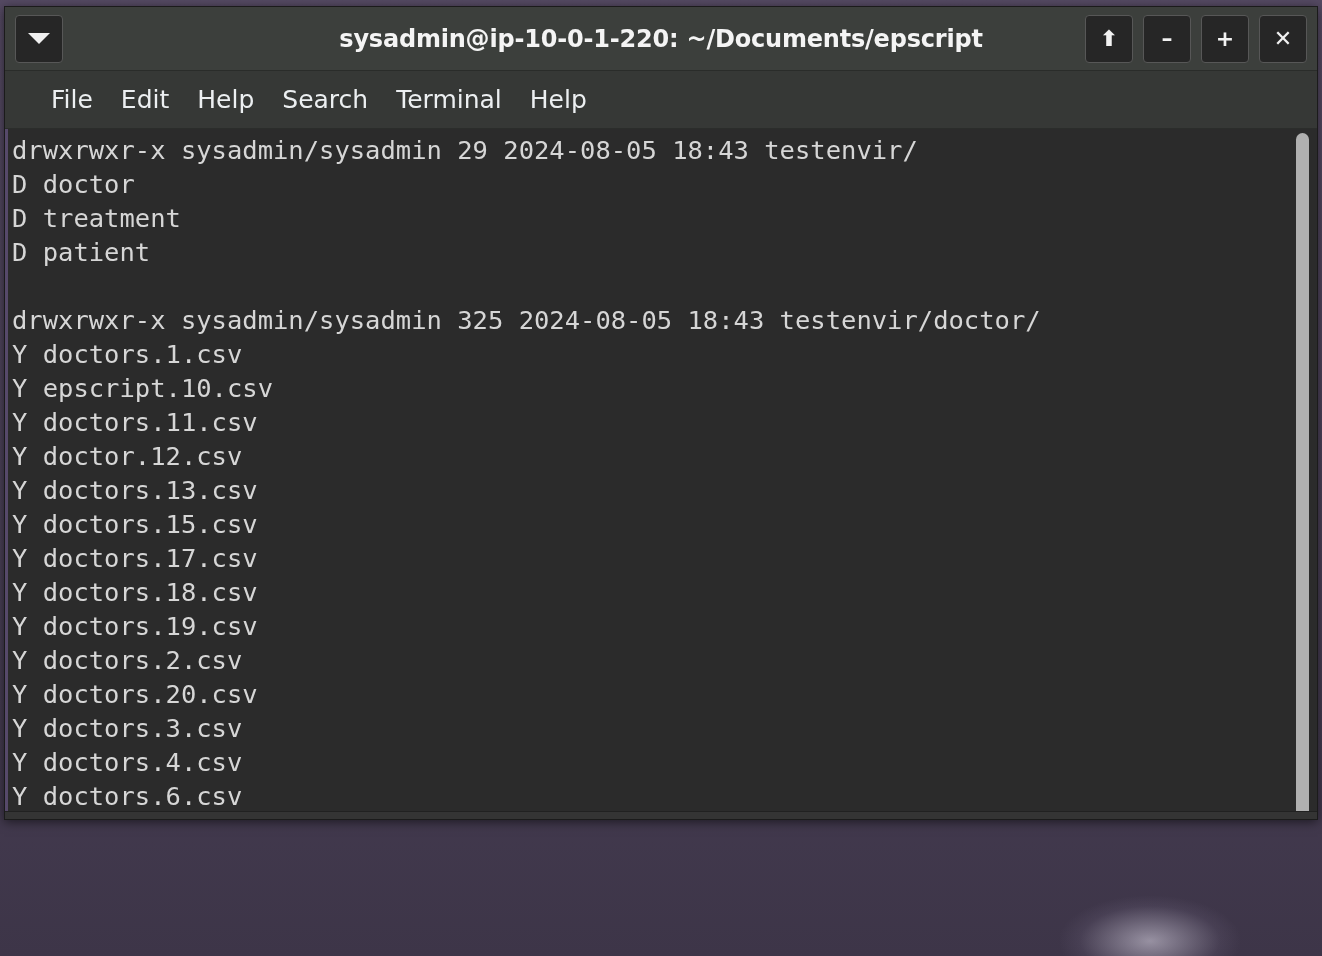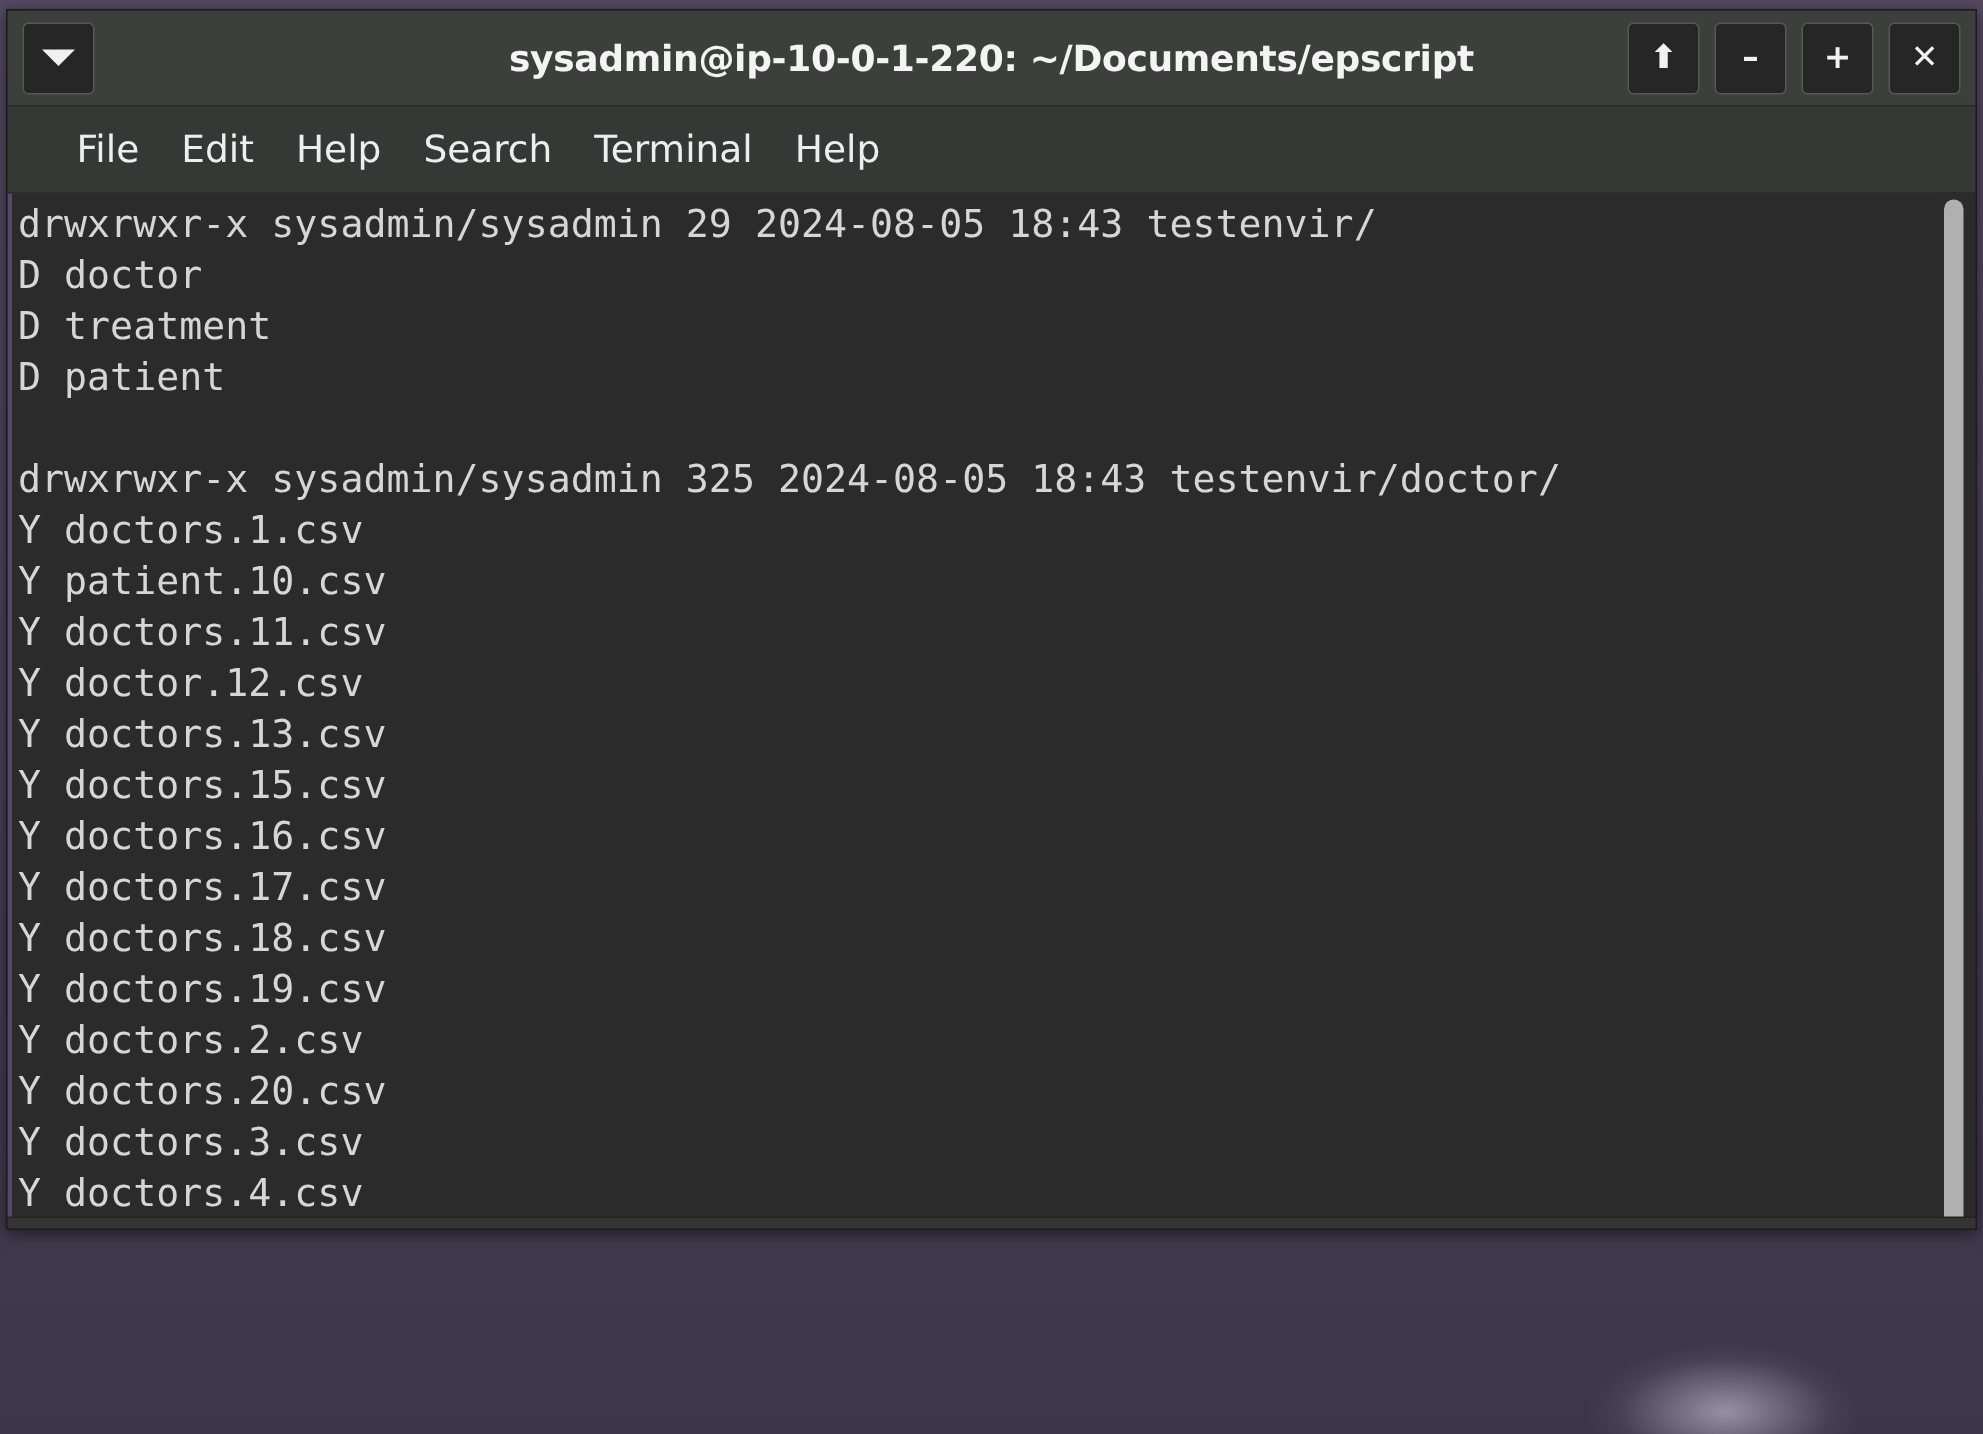--- a/index.html
+++ b/index.html
@@ -212,26 +212,25 @@
 
   <div id="terminal-body">
     <div id="terminal-screen">
         <div class="term-line">drwxrwxr-x sysadmin/sysadmin 29 2024-08-05 18:43 testenvir/</div>
         <div class="term-line">D doctor</div>
         <div class="term-line">D treatment</div>
         <div class="term-line">D patient</div>
         <div class="term-line blank">&nbsp;</div>
         <div class="term-line">drwxrwxr-x sysadmin/sysadmin 325 2024-08-05 18:43 testenvir/doctor/</div>
         <div class="term-line">Y doctors.1.csv</div>
-        <div class="term-line">Y patient.10.csv</div>
+        <div class="term-line">Y epscript.10.csv</div>
         <div class="term-line">Y doctors.11.csv</div>
         <div class="term-line">Y doctor.12.csv</div>
         <div class="term-line">Y doctors.13.csv</div>
         <div class="term-line">Y doctors.15.csv</div>
-        <div class="term-line">Y doctors.16.csv</div>
         <div class="term-line">Y doctors.17.csv</div>
         <div class="term-line">Y doctors.18.csv</div>
         <div class="term-line">Y doctors.19.csv</div>
         <div class="term-line">Y doctors.2.csv</div>
         <div class="term-line">Y doctors.20.csv</div>
         <div class="term-line">Y doctors.3.csv</div>
         <div class="term-line">Y doctors.4.csv</div>
         <div class="term-line">Y doctors.6.csv</div>
         <div class="term-line">:</div>
       </div>

